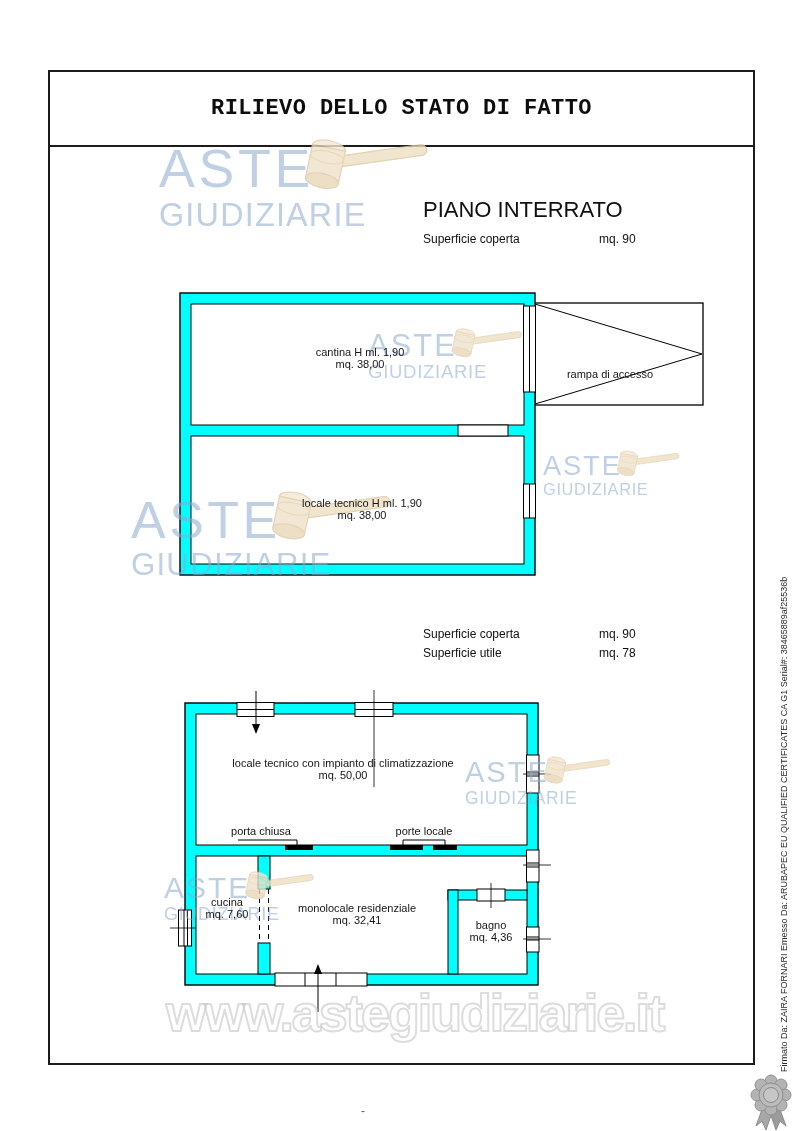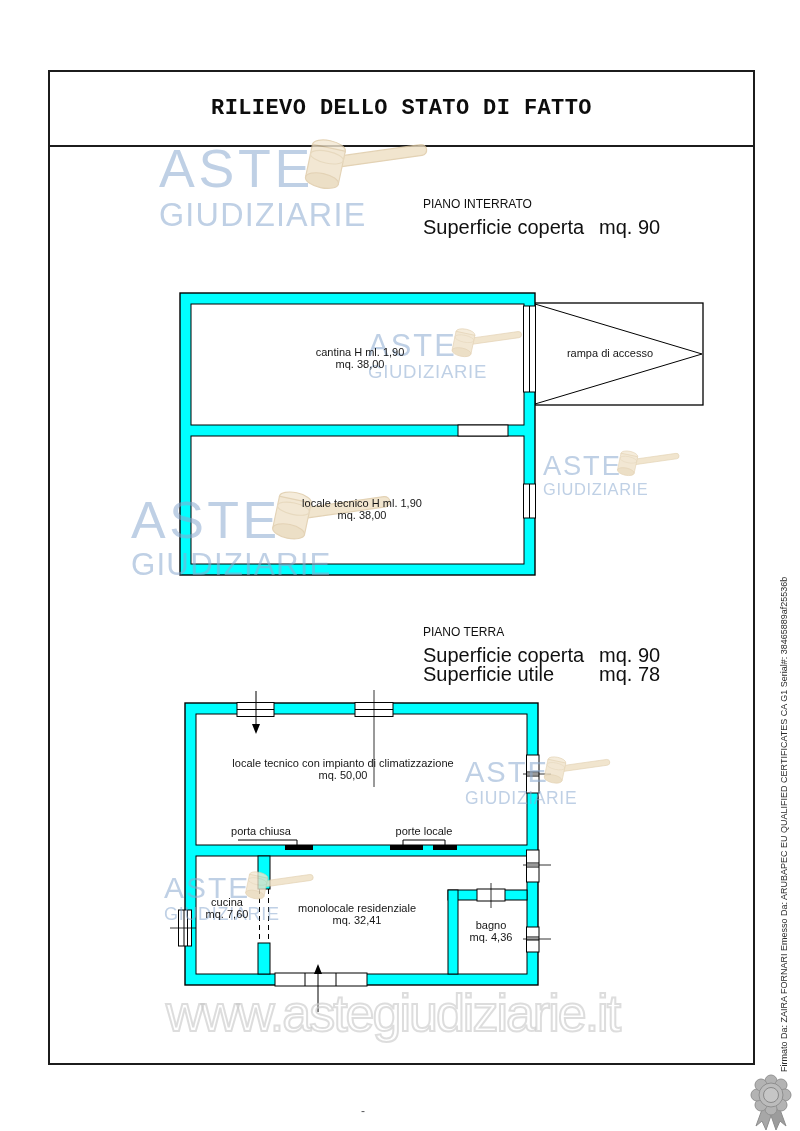--- a/index.html
+++ b/index.html
@@ -16,22 +16,22 @@
     border:2px solid #1c1c1c; z-index:1;
   }
   .frame-title {
     height:75px; border-bottom:2px solid #1c1c1c;
     display:flex; align-items:center; justify-content:center;
     font-size:22px; font-weight:700; letter-spacing:.4px; color:#0d0d0d;font-family:Liberation Mono, monospace;
   }
 
   
   .floor-info { z-index:4; color:#101010; }
-  .floor-head { font-size:12px; margin-bottom:7px; }
-  .sup-row { font-size:20px; line-height:19px; }
+  .floor-head { font-size:22px; margin-bottom:7px; }
+  .sup-row { font-size:12px; line-height:19px; }
   .sup-row .lab { display:inline-block; width:176px; }
 
   
   .plan-svg { z-index:2; }
 
   
   .plan-label {
     z-index:4; font-size:11px; line-height:12px; color:#161616;
     text-align:center;
   }
@@ -42,21 +42,21 @@
     position:absolute; z-index:3; line-height:1; transform-origin:0 0;
     color:rgba(139,169,208,.55); pointer-events:none; white-space:nowrap;
   }
   .wm-l1 { display:block; font-size:44px; letter-spacing:3px; }
   .wm-l2 { display:block; font-size:26.5px; letter-spacing:1px; margin-top:3px; }
   .wm-gavel { position:absolute; left:114px; top:-8px; width:108px; height:64px; opacity:.8; }
 
   
   .wm-url {
     left:166px; top:983px; z-index:3; white-space:nowrap;
-    font-size:52px; letter-spacing:-2px; font-weight:400;
+    font-size:52px; letter-spacing:-2px; font-weight:700;
     color:rgba(255,255,255,.2);
     -webkit-text-stroke:2px rgba(198,198,198,.6);
     pointer-events:none;
   }
 
   
   .footer {
     left:28px; top:1068px; width:670px; z-index:4;
     text-align:center; font-size:12.5px; line-height:20.5px; color:#57585a;
   }
@@ -121,26 +121,25 @@
 </svg>
 
 <div class="abs plan-label" style="left:285px; top:346px; width:150px">
   <span>cantina  H ml. 1,90</span>
   <span>mq. 38,00</span>
 </div>
 <div class="abs plan-label" style="left:287px; top:497px; width:150px">
   <span>locale tecnico  H ml. 1,90</span>
   <span>mq. 38,00</span>
 </div>
-<div class="abs plan-label" style="left:550px; top:347px; width:120px">
+<div class="abs plan-label" style="left:550px; top:368px; width:120px">
   <span>rampa di accesso</span>
 </div>
 
 <div class="abs floor-info" style="left:423px; top:625px">
-  <div class="floor-head">PIANO TERRA</div>
   <div class="sup-row">
     <span class="lab">Superficie coperta</span><span>mq. 90</span>
   </div>
   <div class="sup-row">
     <span class="lab">Superficie utile</span><span>mq. 78</span>
   </div>
 </div>
 
 <svg class="abs plan-svg" style="left:168px; top:686px" width="410" height="340" viewBox="168 686 410 340">
   <g>

